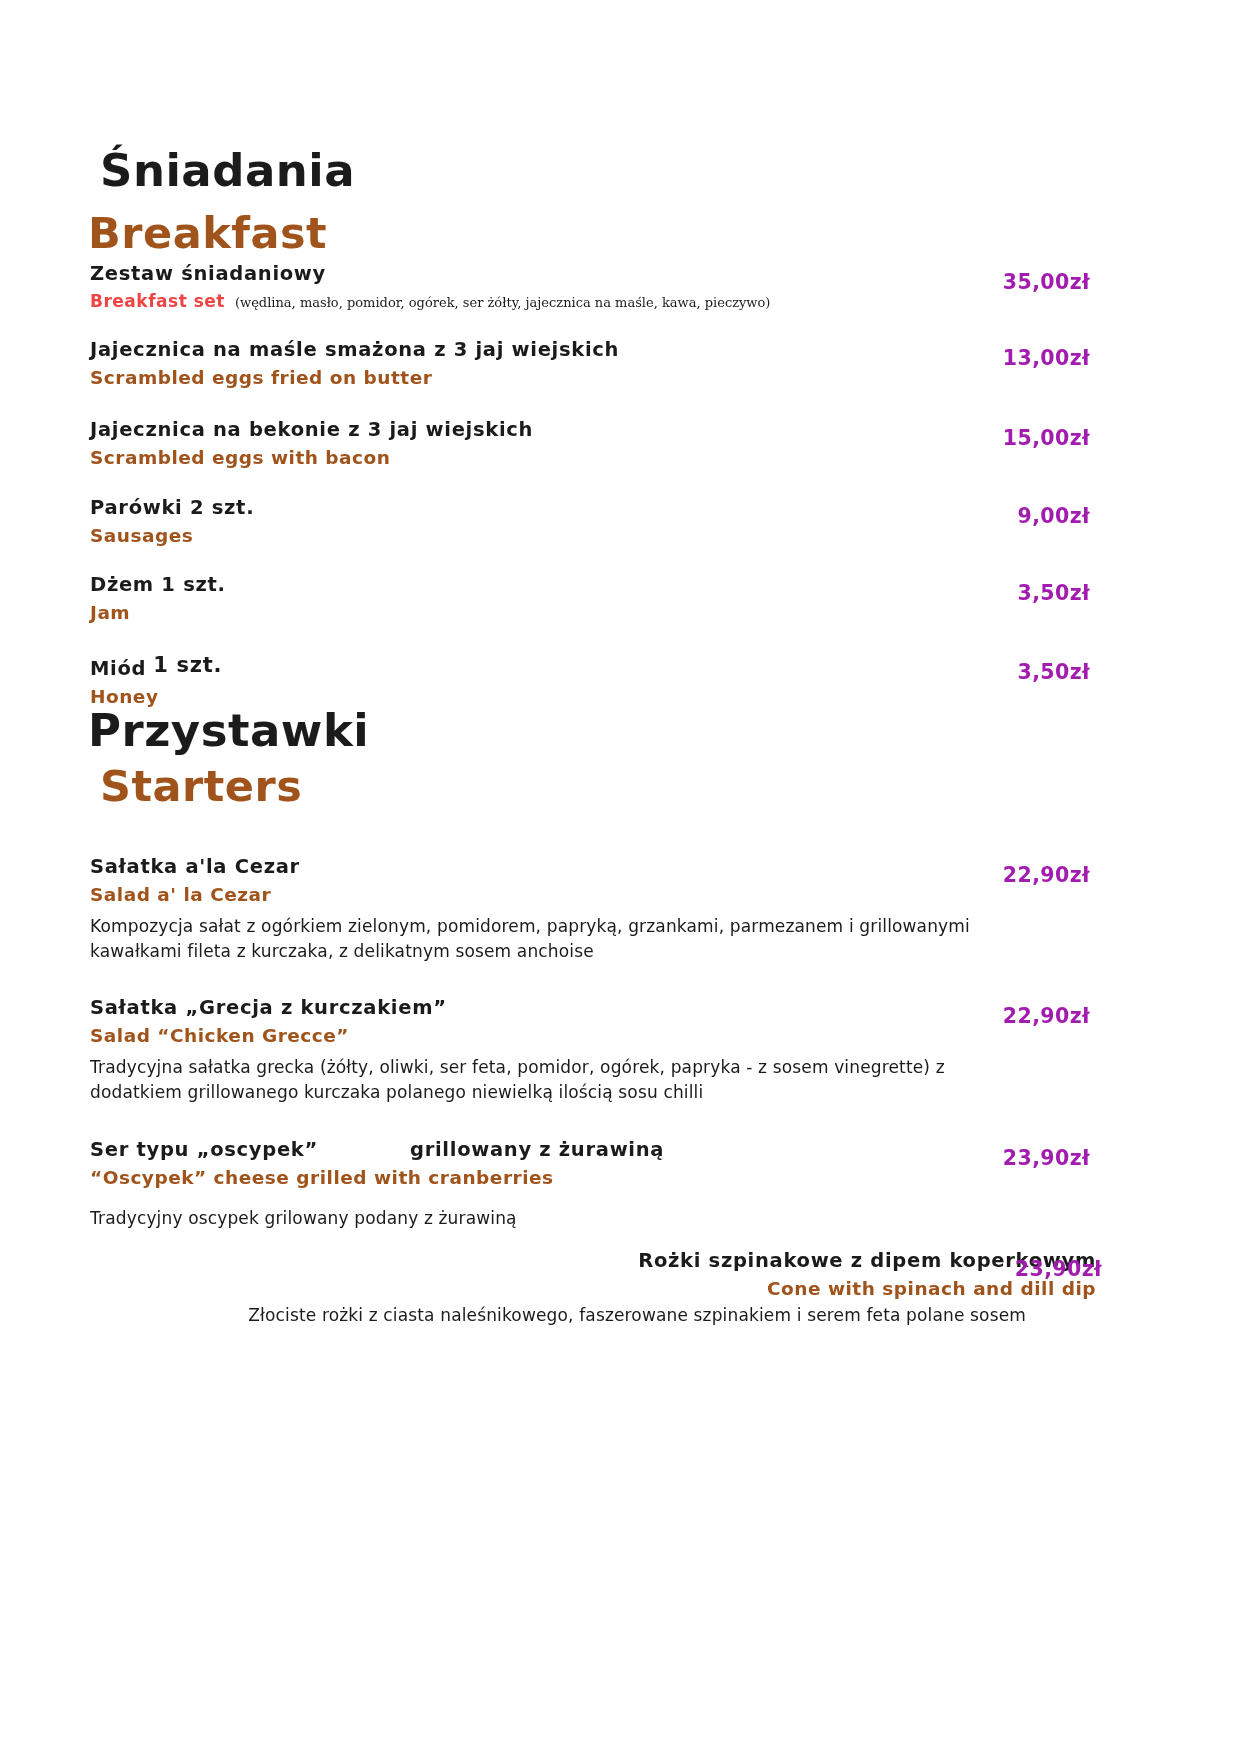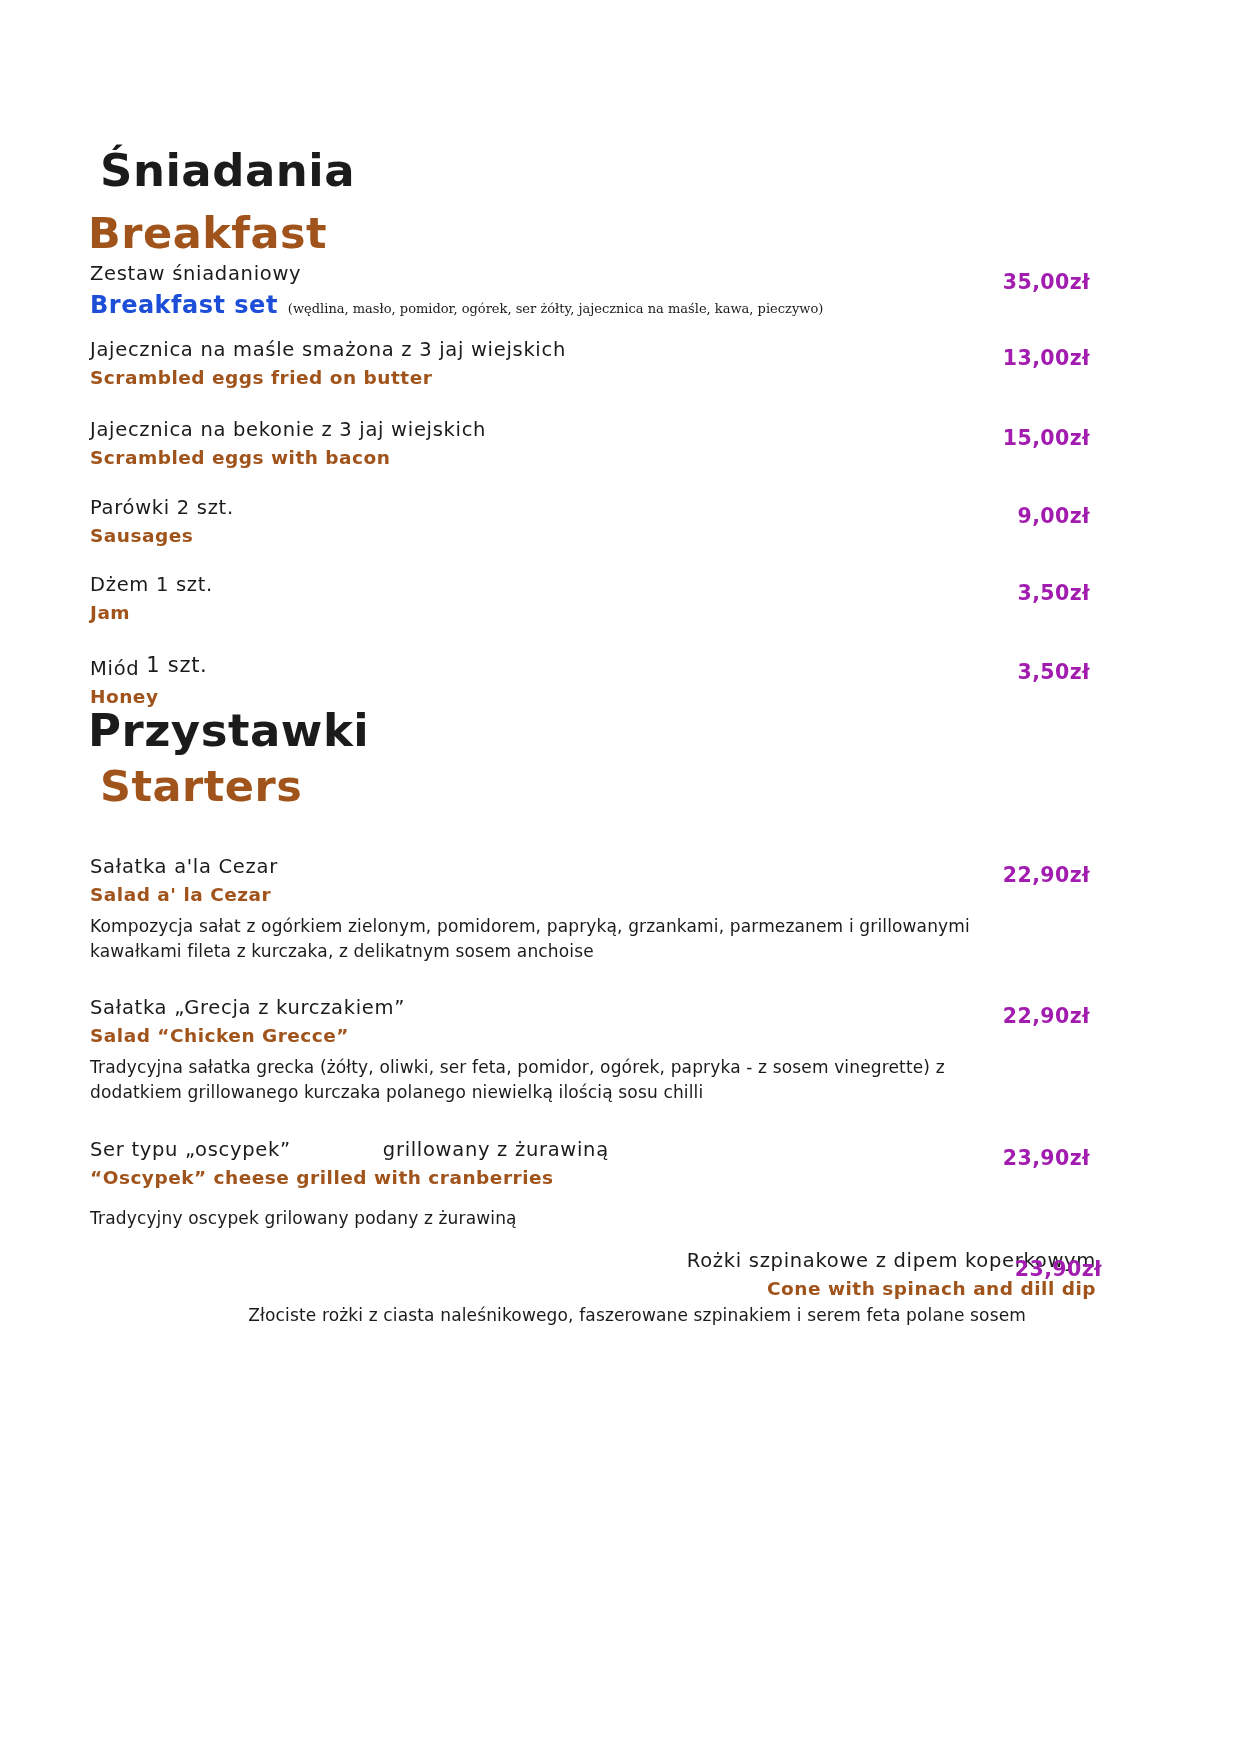--- a/index.html
+++ b/index.html
@@ -60,21 +60,21 @@
     left: 90px;
     width: 1000px;
   }
   .item-row {
     position: relative;
     display: block;
     width: 100%;
   }
   .name-pl {
     font-family: "DejaVu Sans", sans-serif;
-    font-weight: normal;
+    font-weight: bold;
     font-size: 19.5px;
     letter-spacing: 0.7px;
     color: #1b1b1b;
     line-height: 1.28;
     display: inline-block;
     max-width: 840px;
   }
   .price {
     position: absolute;
     right: 0;
@@ -106,23 +106,23 @@
     margin-top: 7px;
     display: block;
     max-width: 930px;
   }
   .desc-narrow { max-width: 880px; }
 
   
   .inline-en {
     font-family: "DejaVu Sans", sans-serif;
     font-weight: bold;
-    font-size: 24px;
-    letter-spacing: 0.5px;
-    color: #1d4ed8;
+    font-size: 17px;
+    letter-spacing: 0.5px;
+    color: #ef4444;
     white-space: nowrap;
   }
   .inline-serif {
     font-family: "DejaVu Serif", serif;
     font-weight: normal;
     font-size: 13px;
     color: #1b1b1b;
     letter-spacing: 0px;
   }
   .sup-qty {

